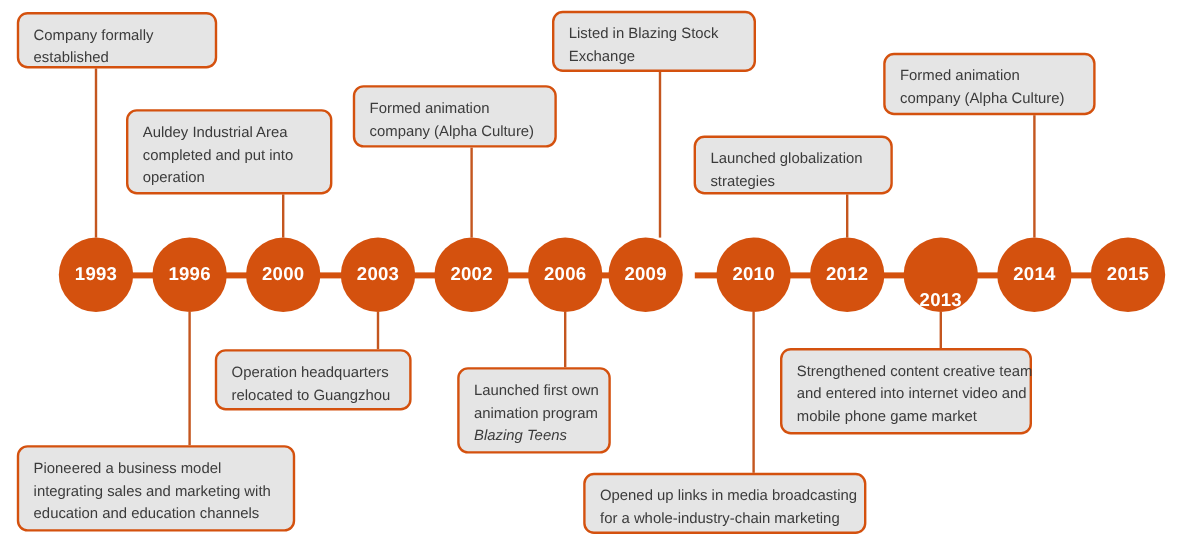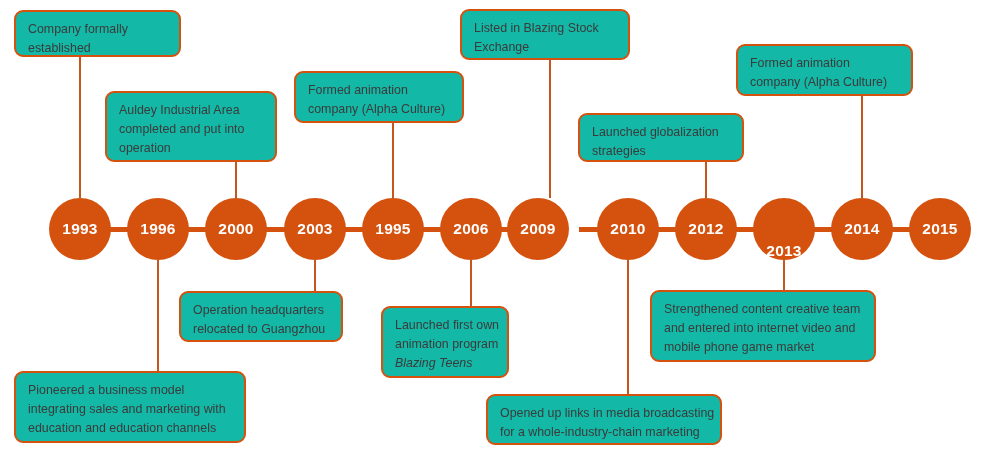--- a/index.html
+++ b/index.html
@@ -40,21 +40,21 @@
     font-size: 15.5px;
     font-weight: bold;
     letter-spacing: 0.2px;
     box-sizing: border-box;
     z-index: 3;
   }
 
   
   .callout {
     position: absolute;
-    background: #14b8a6;
+    background: #e5e5e5;
     border: 2.6px solid #D4510E;
     border-radius: 9px;
     box-sizing: border-box;
     color: #3b3b3b;
     font-size: 12.4px;
     line-height: 1.52;
     padding: 8px 11px 20px 12px;
     z-index: 4;
   }
   .callout .line {
@@ -110,21 +110,21 @@
       <div class="year-node" style="left: 127px; top: 198px;">
         <span>1996</span>
       </div>
       <div class="year-node" style="left: 205px; top: 198px;">
         <span>2000</span>
       </div>
       <div class="year-node" style="left: 284px; top: 198px;">
         <span>2003</span>
       </div>
       <div class="year-node" style="left: 362px; top: 198px;">
-        <span>1995</span>
+        <span>2002</span>
       </div>
       <div class="year-node" style="left: 440px; top: 198px;">
         <span>2006</span>
       </div>
       <div class="year-node" style="left: 507px; top: 198px;">
         <span>2009</span>
       </div>
       <div class="year-node" style="left: 597px; top: 198px;">
         <span>2010</span>
       </div>
@@ -178,19 +178,19 @@
       </div>
       <div class="callout" style="left: 381px; top: 306px; width: 128px; height: 72px;">
         <span class="line">Launched first own</span>
         <span class="line">animation program</span>
         <span class="line italic">Blazing Teens</span>
       </div>
       <div class="callout" style="left: 486px; top: 394px; width: 236px; height: 51px;">
         <span class="line">Opened up links in media broadcasting</span>
         <span class="line">for a whole-industry-chain marketing</span>
       </div>
-      <div class="callout" style="left: 650px; top: 290px; width: 226px; height: 72px;">
+      <div class="callout" style="left: 650px; top: 290px; width: 210px; height: 72px;">
         <span class="line">Strengthened content creative team</span>
         <span class="line">and entered into internet video and</span>
         <span class="line">mobile phone game market</span>
       </div>
     </div>
 </div>
 
 </body></html>

